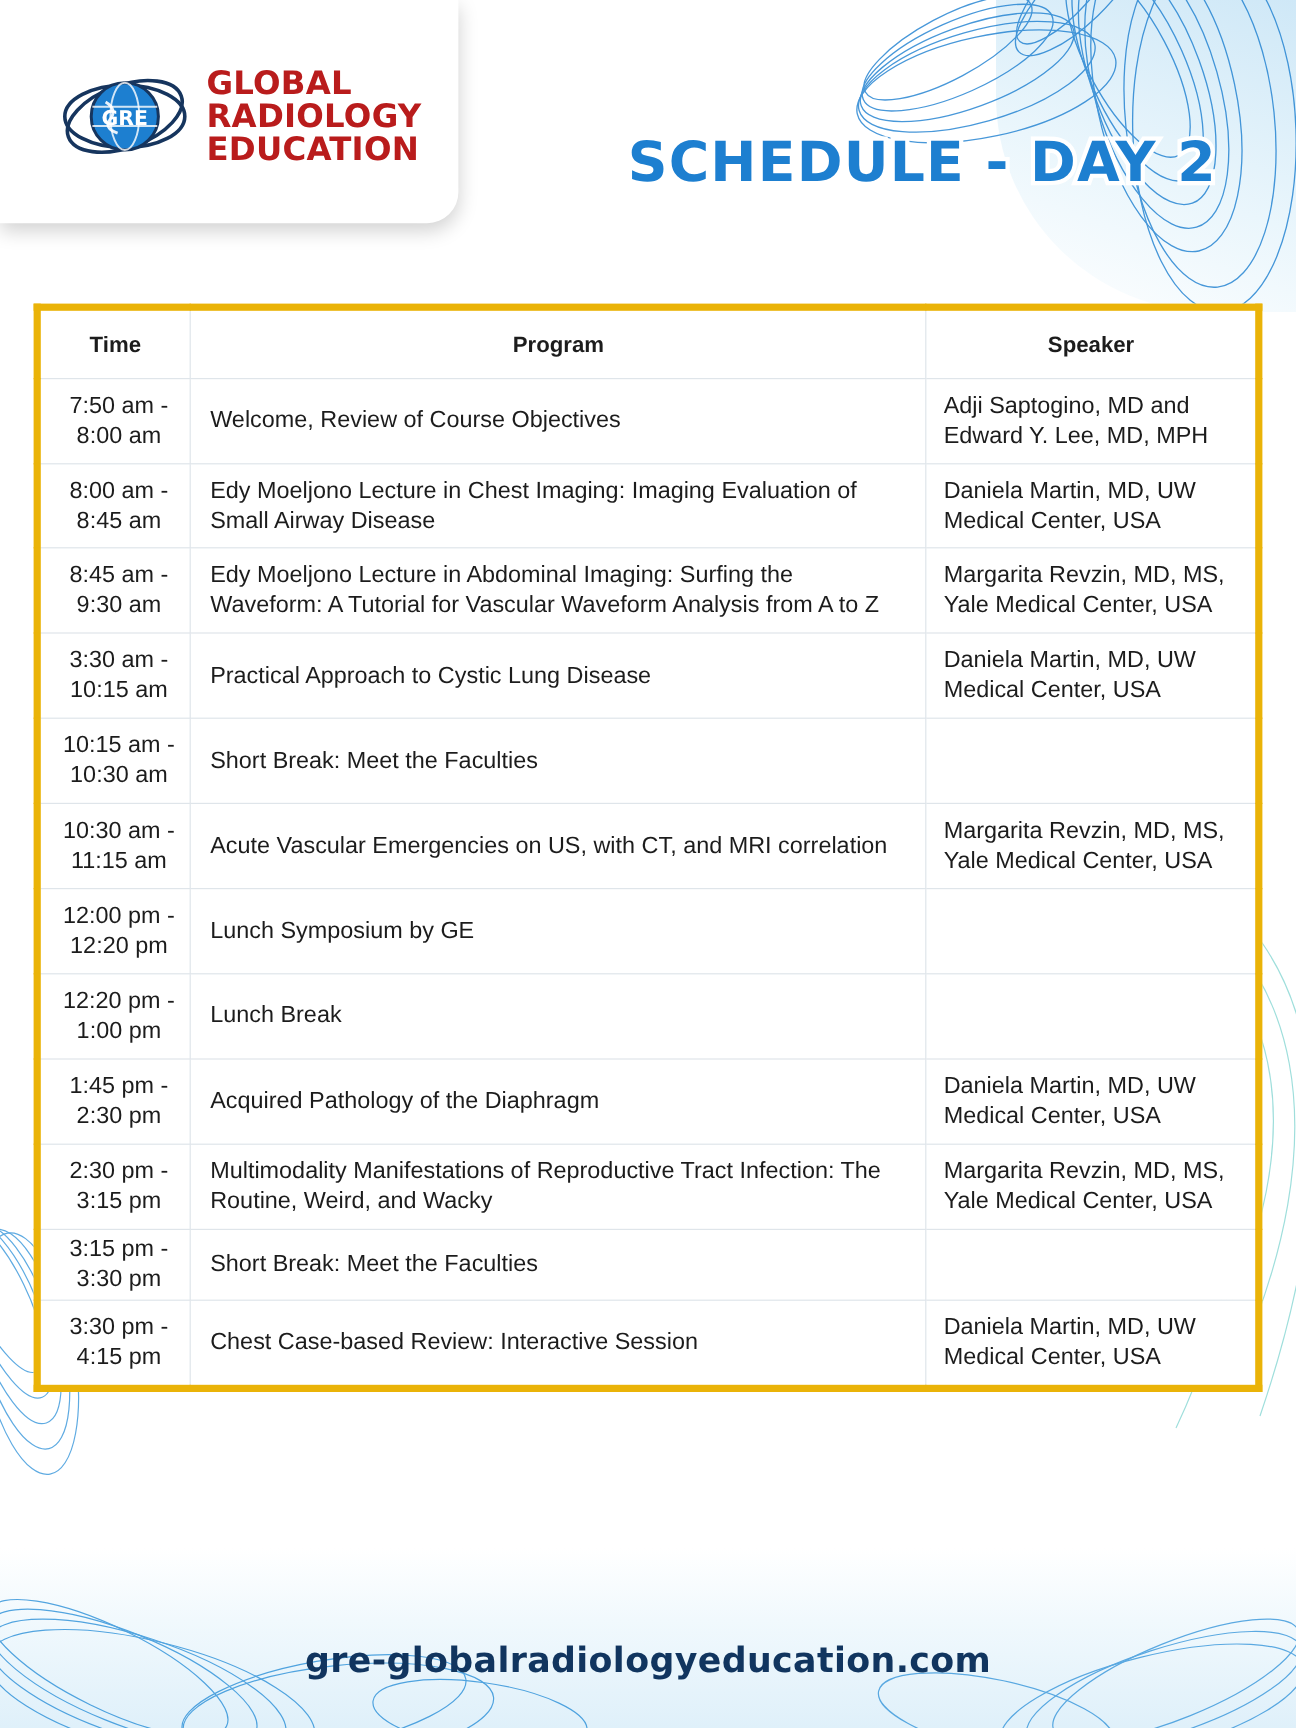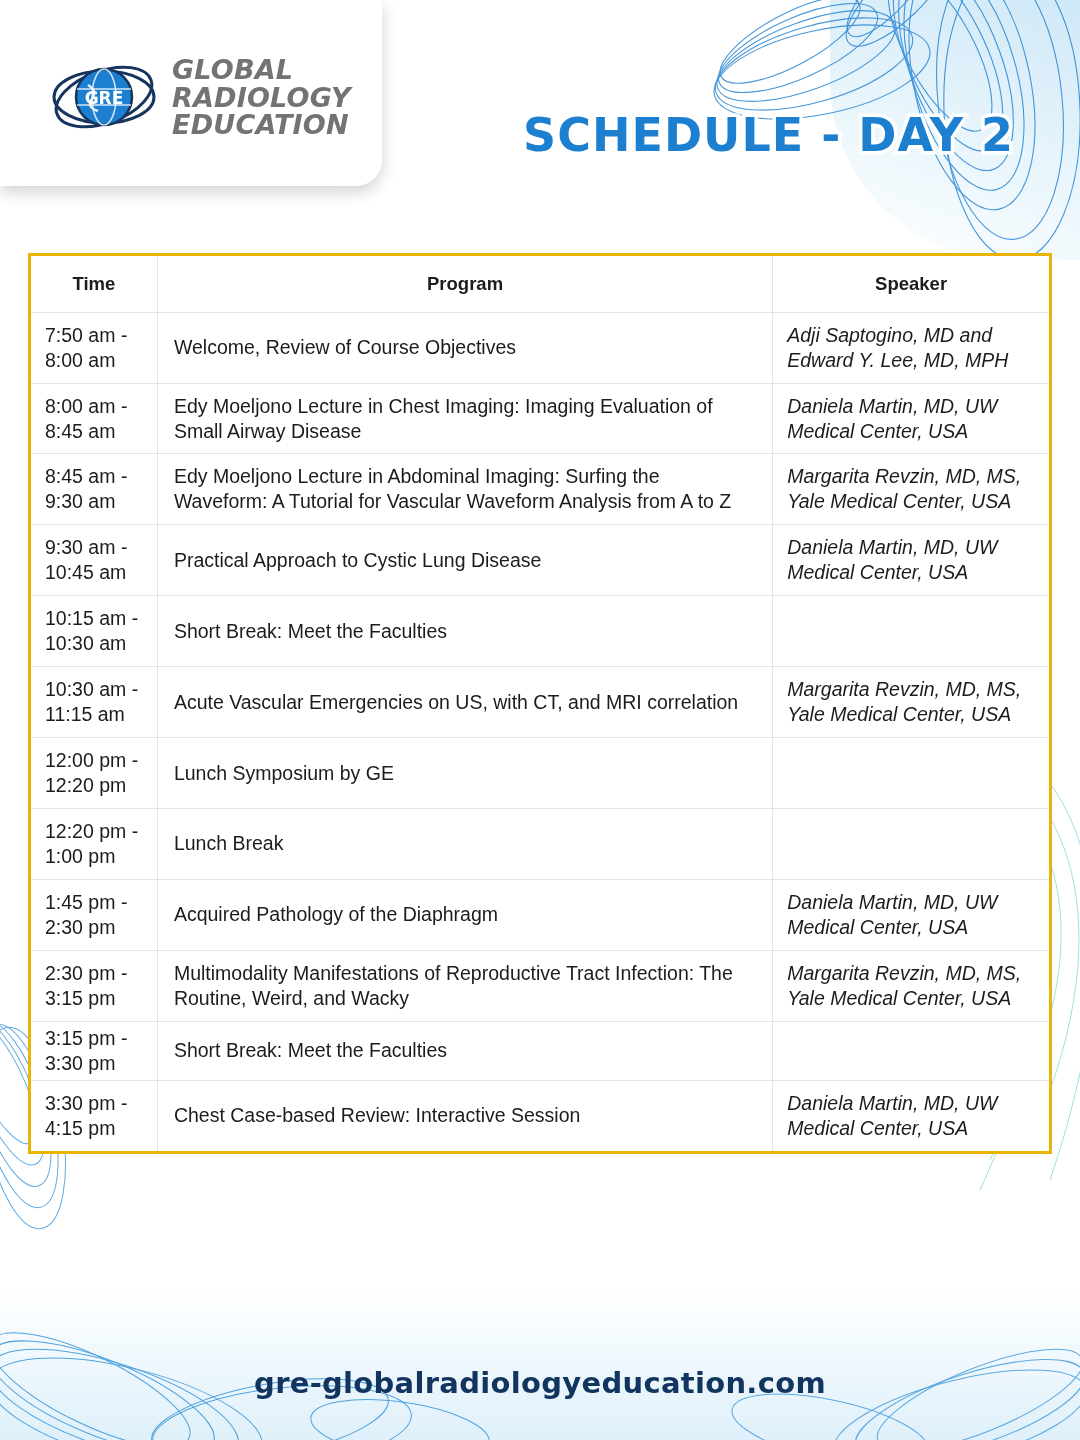--- a/index.html
+++ b/index.html
@@ -53,25 +53,24 @@
   .logo-block {
     position: absolute;
     left: 52px; top: 56px;
     display: flex; align-items: center; gap: 16px;
     z-index: 5;
   }
   .logo-mark { width: 104px; height: 80px; flex: none; }
   .logo-text {
     font-family: "DejaVu Sans", sans-serif;
     font-weight: bold;
-    color: #737373;
+    color: #b91c1c;
     font-size: 27px;
     line-height: 1.02;
     letter-spacing: 0.2px;
-    font-style: italic;
   }
   .logo-text div { white-space: nowrap; }
 
   .title-wrap {
     position: absolute;
     top: 108px; right: 66px;
     z-index: 6;
   }
   .title {
     font-family: "DejaVu Sans", sans-serif;
@@ -84,44 +83,44 @@
     text-shadow: 0 0 0 #fff;
   }
 
   
   .schedule {
     position: absolute;
     left: 28px; top: 253px;
     width: 1024px;
     border-collapse: collapse;
     background: rgba(255,255,255,0.92);
-    border: 3px solid #eab308;
+    border: 6px solid #eab308;
     z-index: 4;
   }
   .schedule th, .schedule td {
     border: 1px solid #dfe5ea;
     vertical-align: middle;
     padding: 10px 14px;
     font-size: 19.5px;
     color: #1c1c1c;
     line-height: 1.28;
     background: #ffffff;
   }
   .schedule th {
     font-weight: bold;
     text-align: center;
     font-size: 18.5px;
     padding: 16px 10px;
   }
   .col-time { width: 128px; }
   .col-program { width: 616px; }
   .col-speaker { width: 278px; }
-  td.time { padding-left: 14px; padding-right: 8px; }
+  td.time { padding-left: 14px; padding-right: 8px; text-align: center; }
   td.program { padding-left: 16px; }
-  td.speaker { padding-left: 14px; font-style: italic; }
+  td.speaker { padding-left: 14px; }
   tr.r-clip { height: 52px; overflow: hidden; }
   tr.r-clip td { height: 52px; overflow: hidden; padding-top: 4px; padding-bottom: 4px; }
 
   
   .footer-url {
     position: absolute;
     left: 0; right: 0; bottom: 40px;
     text-align: center;
     font-family: "DejaVu Sans", sans-serif;
     font-weight: bold;
@@ -247,21 +246,21 @@
       <td class="time">8:00 am - 8:45 am</td>
       <td class="program">Edy Moeljono Lecture in Chest Imaging: Imaging Evaluation of Small Airway Disease</td>
       <td class="speaker">Daniela Martin, MD, UW Medical Center, USA</td>
     </tr>
     <tr>
       <td class="time">8:45 am - 9:30 am</td>
       <td class="program">Edy Moeljono Lecture in Abdominal Imaging: Surfing the Waveform: A Tutorial for Vascular Waveform Analysis from A to Z</td>
       <td class="speaker">Margarita Revzin, MD, MS, Yale Medical Center, USA</td>
     </tr>
     <tr>
-      <td class="time">9:30 am - 10:45 am</td>
+      <td class="time">3:30 am - 10:15 am</td>
       <td class="program">Practical Approach to Cystic Lung Disease</td>
       <td class="speaker">Daniela Martin, MD, UW Medical Center, USA</td>
     </tr>
     <tr>
       <td class="time">10:15 am - 10:30 am</td>
       <td class="program">Short Break: Meet the Faculties</td>
       <td class="speaker"></td>
     </tr>
     <tr>
       <td class="time">10:30 am - 11:15 am</td>

